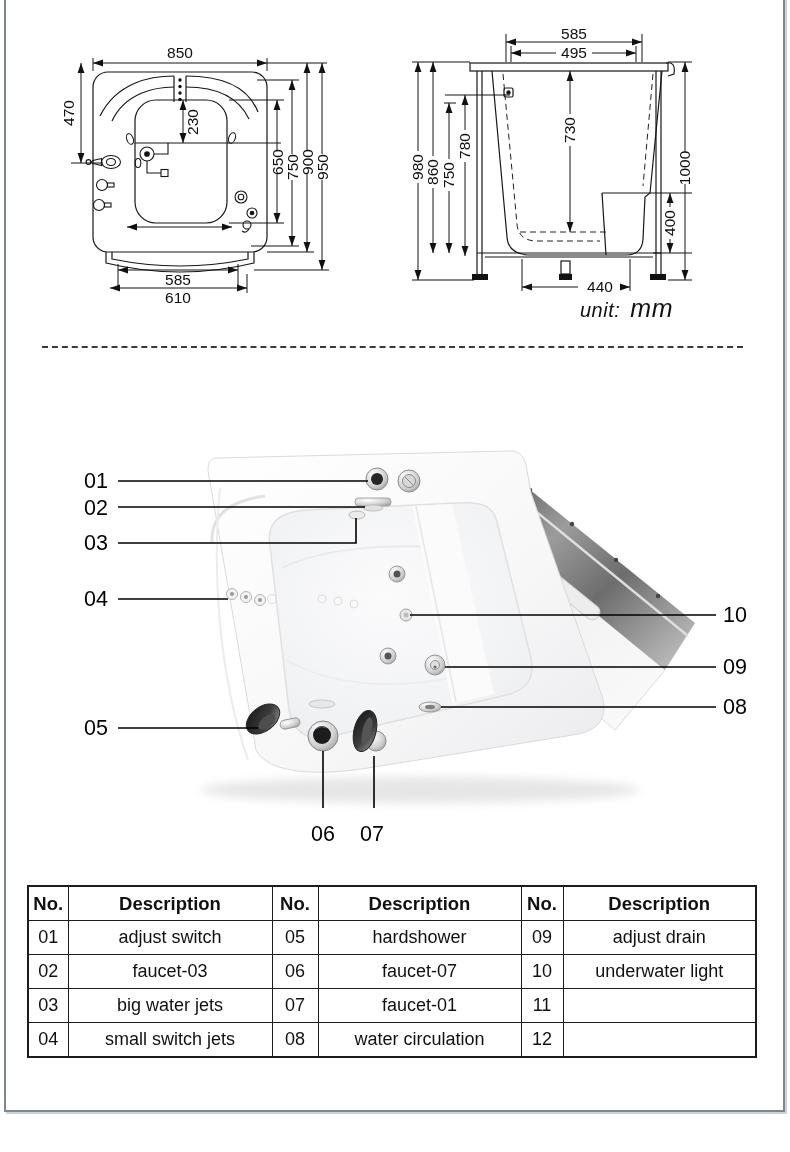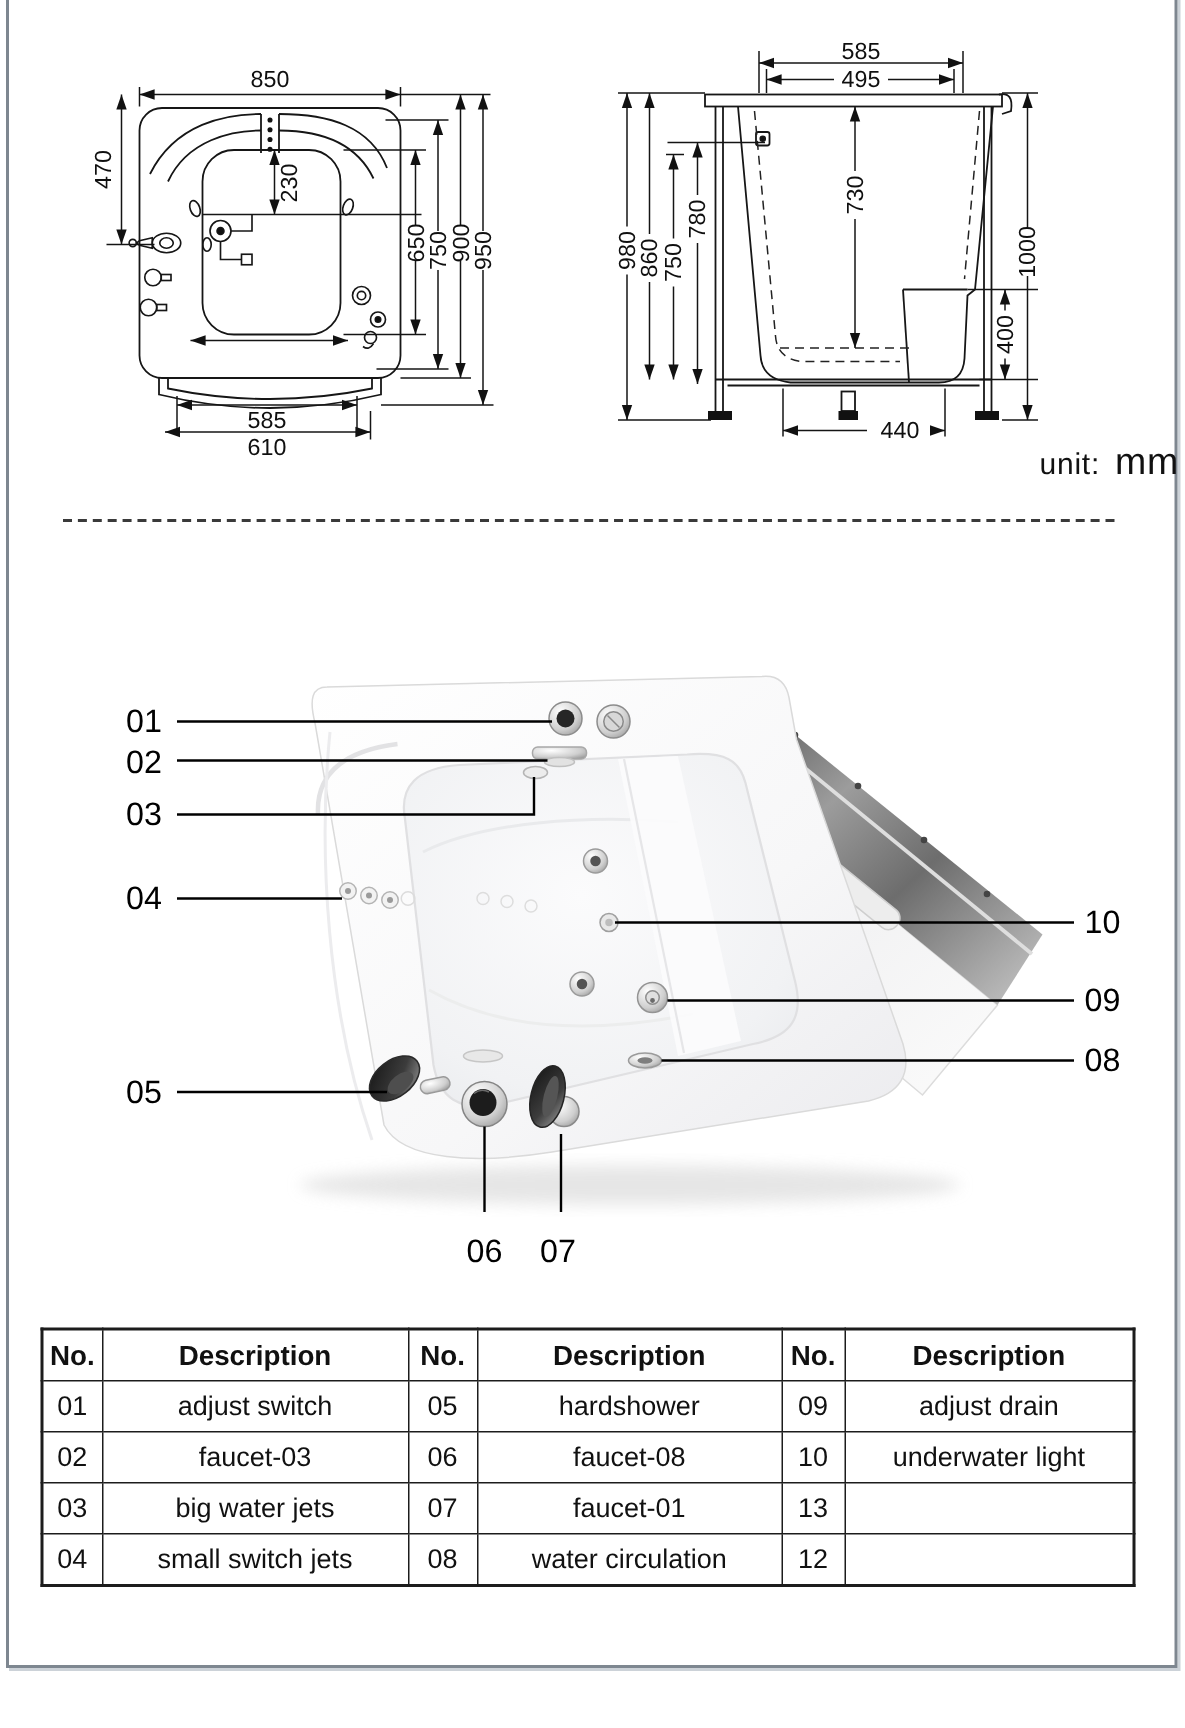--- a/index.html
+++ b/index.html
@@ -4,22 +4,22 @@
 <style>
   html,body{margin:0;padding:0;background:#fff;}
   body{width:790px;height:1152px;position:relative;overflow:hidden;
        font-family:"Liberation Sans","DejaVu Sans",sans-serif;color:#111;}
   .frame{position:absolute;left:4px;top:-12px;width:777px;height:1120px;
          border:2px solid #7e8790;box-shadow:2px 2px 0 #ccd2d8;background:#fff;}
   .abs{position:absolute;}
   svg text{font-family:"Liberation Sans","DejaVu Sans",sans-serif;}
   .dim{font-size:15.5px;fill:#0f0f0f;}
   .callout{font-size:21.5px;fill:#000;}
-  .unit-note{position:absolute;left:616px;top:294px;width:170px;text-align:right;
-             font-size:20px;letter-spacing:.5px;}
+  .unit-note{position:absolute;left:580px;top:294px;width:170px;
+             font-size:20px;letter-spacing:.5px;font-style:italic;}
   .unit-note .mm{font-size:25px;margin-left:10px;}
   .divider{position:absolute;left:42px;top:346px;width:701px;height:0;
            border-top:2px dashed #3a3a3a;}
   table.parts{position:absolute;left:27px;top:885px;width:728px;
               border-collapse:collapse;table-layout:fixed;
               border:2.5px solid #1c1c1c;}
   table.parts th,table.parts td{border:1.5px solid #1c1c1c;text-align:center;
               vertical-align:middle;height:33px;font-size:18px;padding:0 2px;
               overflow:hidden;white-space:nowrap;}
   table.parts th{font-size:18.5px;font-weight:bold;}
@@ -384,30 +384,30 @@
       <td>adjust switch</td>
       <td>05</td>
       <td>hardshower</td>
       <td>09</td>
       <td>adjust drain</td>
     </tr>
     <tr>
       <td>02</td>
       <td>faucet-03</td>
       <td>06</td>
-      <td>faucet-08</td>
+      <td>faucet-07</td>
       <td>10</td>
       <td>underwater light</td>
     </tr>
     <tr>
       <td>03</td>
       <td>big water jets</td>
       <td>07</td>
       <td>faucet-01</td>
-      <td>13</td>
+      <td>11</td>
       <td></td>
     </tr>
     <tr>
       <td>04</td>
       <td>small switch jets</td>
       <td>08</td>
       <td>water circulation</td>
       <td>12</td>
       <td></td>
     </tr>

